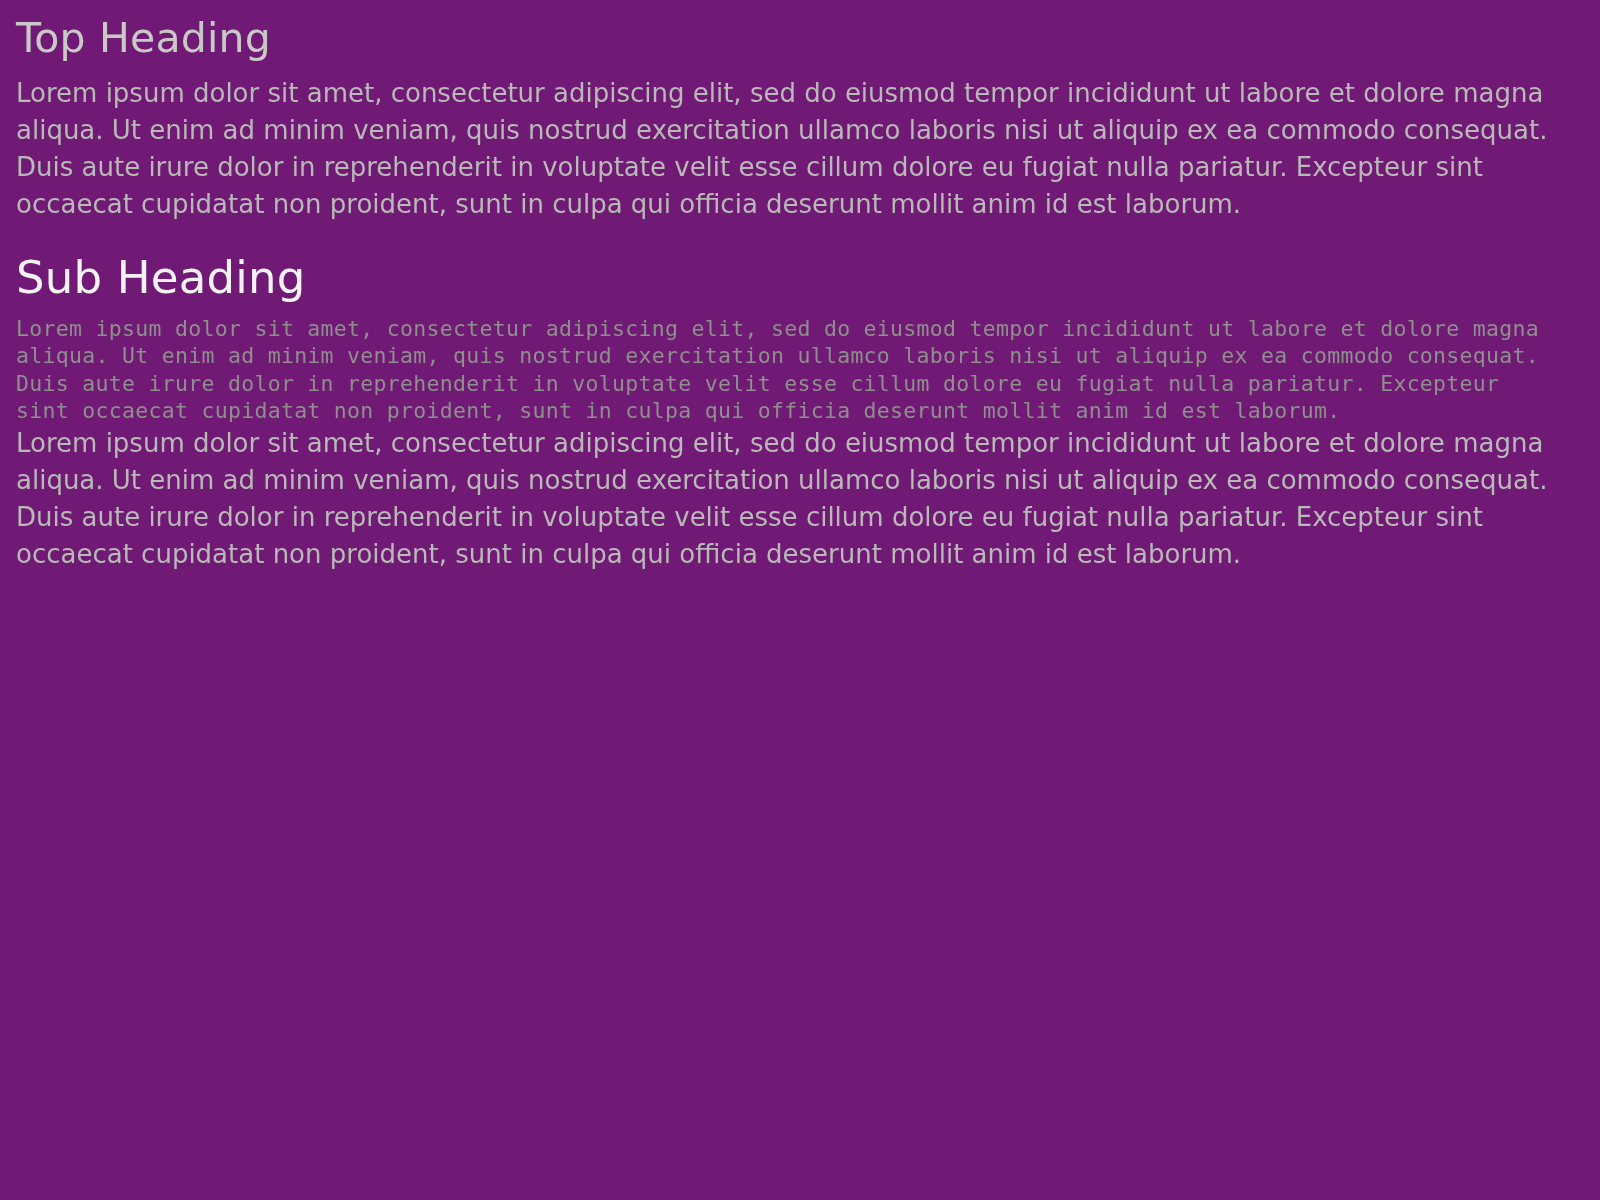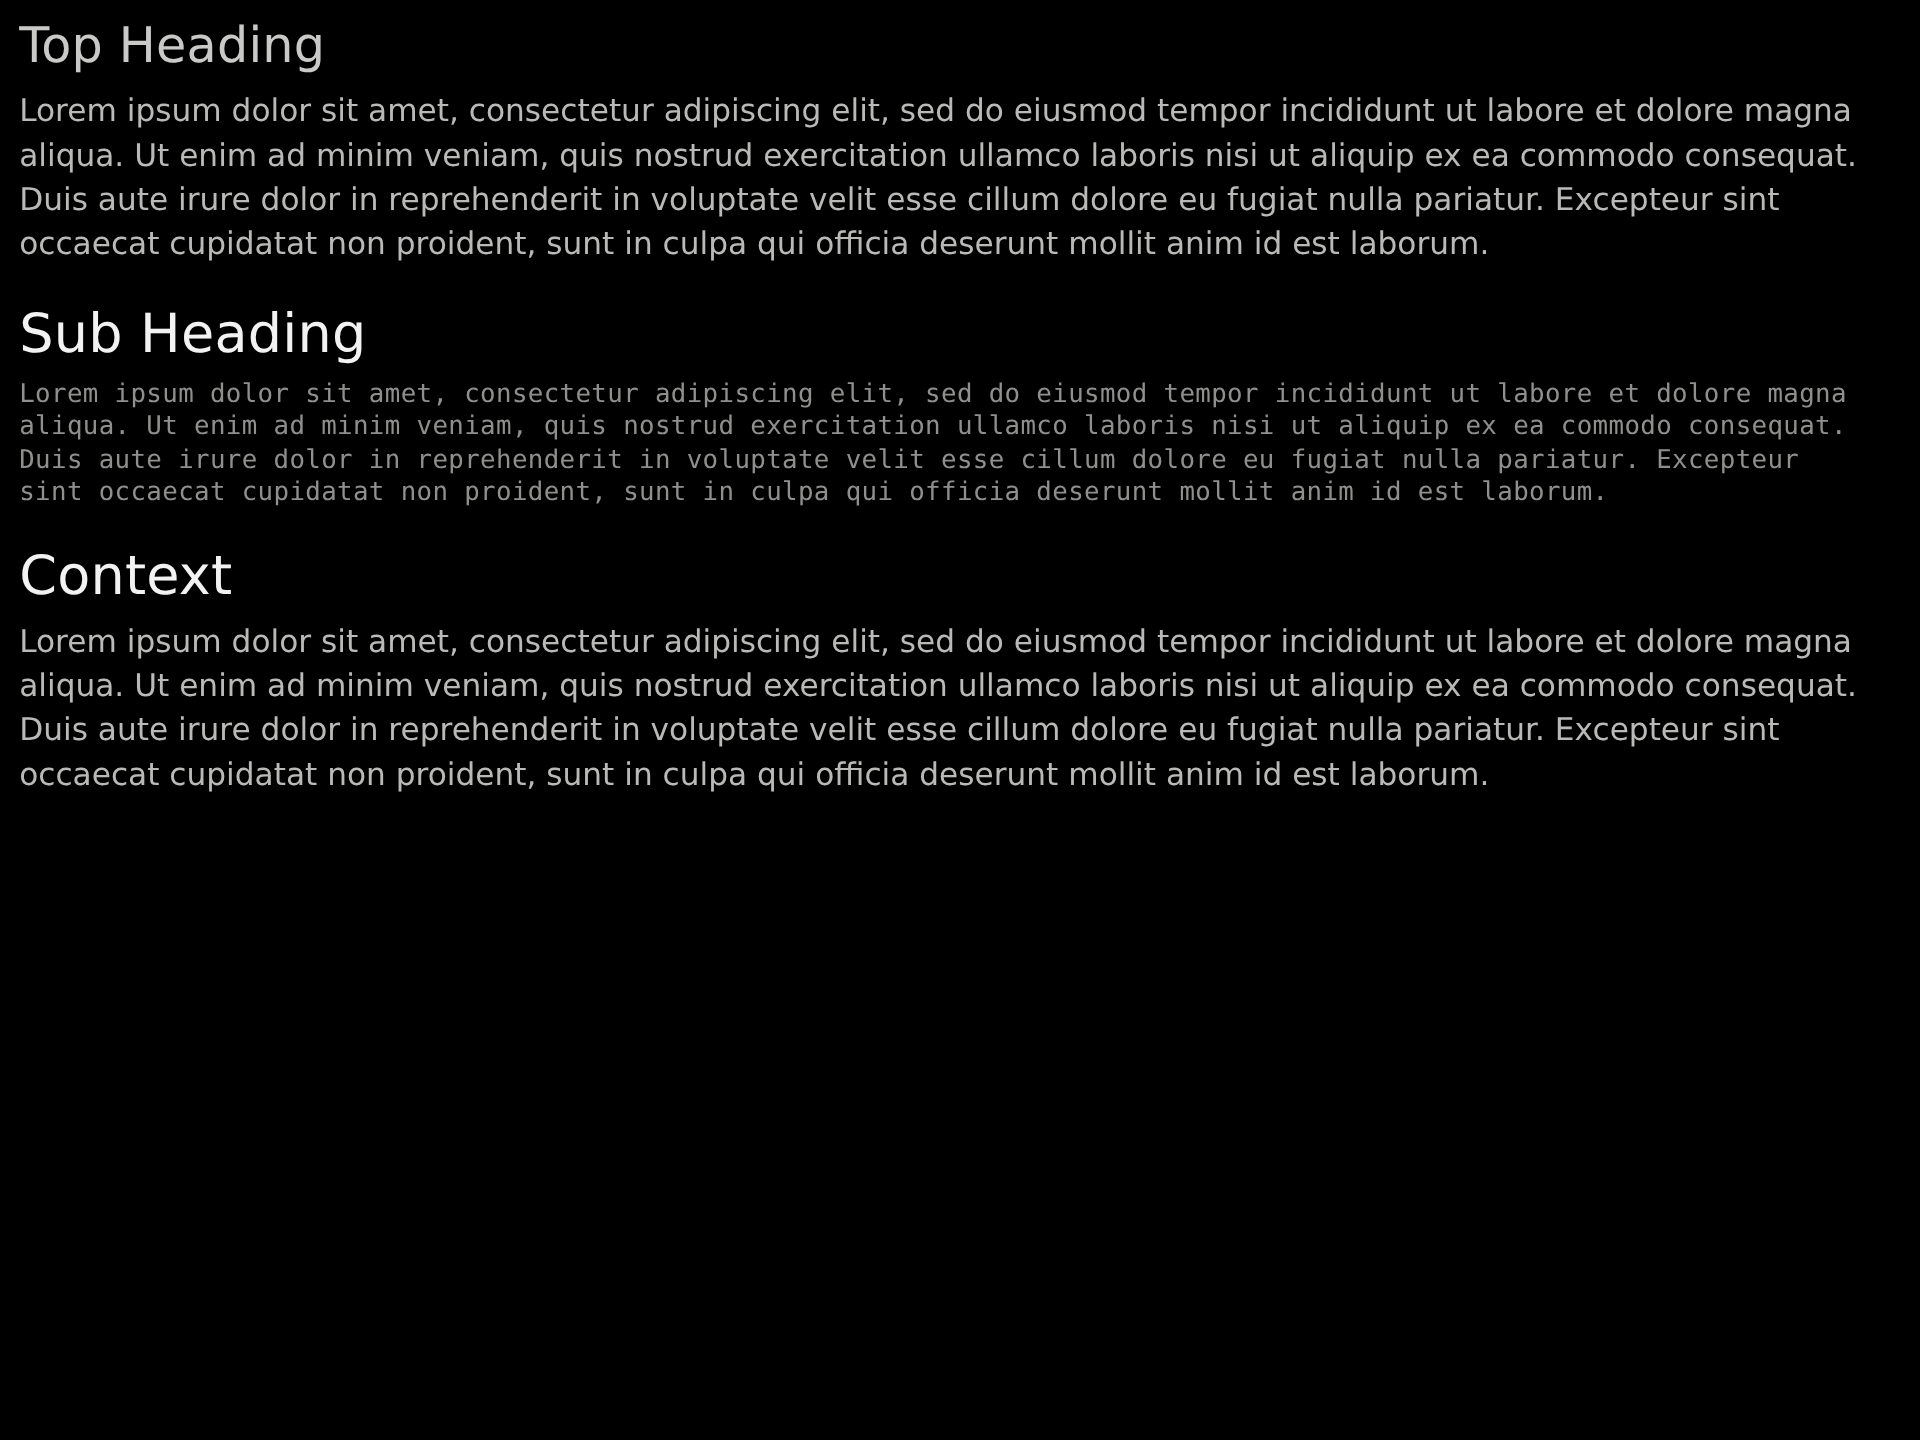--- a/index.html
+++ b/index.html
@@ -11,21 +11,21 @@
     overflow: hidden;
   }
   body {
     font-family: "DejaVu Sans", sans-serif;
   }
   .page {
     width: 1600px;
     height: 1200px;
     box-sizing: border-box;
     padding: 14px 16px 0 16px;
-    background: #000000;
+    background: #701a75;
   }
   .h1 {
     font-family: "DejaVu Sans", sans-serif;
     font-size: 41px;
     font-weight: 400;
     color: #c9c9c7;
     line-height: 1.2;
     margin: 0 0 12px 0;
     letter-spacing: 0.2px;
   }
@@ -68,17 +68,16 @@
     <h1 class="h1">Top Heading</h1>
     <p class="para">Lorem ipsum dolor sit amet, consectetur adipiscing elit, sed do eiusmod tempor incididunt ut labore et dolore magna aliqua. Ut enim ad minim veniam, quis nostrud exercitation ullamco laboris nisi ut aliquip ex ea commodo consequat. Duis aute irure dolor in reprehenderit in voluptate velit esse cillum dolore eu fugiat nulla pariatur. Excepteur sint occaecat cupidatat non proident, sunt in culpa qui officia deserunt mollit anim id est laborum.</p>
   </section>
 
   <section>
     <h2 class="h2">Sub Heading</h2>
     <p class="mono">Lorem ipsum dolor sit amet, consectetur adipiscing elit, sed do eiusmod tempor incididunt ut labore et dolore magna aliqua. Ut enim ad minim veniam, quis nostrud exercitation ullamco laboris nisi ut aliquip ex ea commodo consequat. Duis aute irure dolor in reprehenderit in voluptate velit esse cillum dolore eu fugiat nulla pariatur. Excepteur sint occaecat cupidatat non proident, sunt in culpa qui officia deserunt mollit anim id est laborum.</p>
   </section>
 
   <section>
-    <h2 class="h2">Context</h2>
     <p class="para">Lorem ipsum dolor sit amet, consectetur adipiscing elit, sed do eiusmod tempor incididunt ut labore et dolore magna aliqua. Ut enim ad minim veniam, quis nostrud exercitation ullamco laboris nisi ut aliquip ex ea commodo consequat. Duis aute irure dolor in reprehenderit in voluptate velit esse cillum dolore eu fugiat nulla pariatur. Excepteur sint occaecat cupidatat non proident, sunt in culpa qui officia deserunt mollit anim id est laborum.</p>
   </section>
 
 </div>
 
 </body></html>

